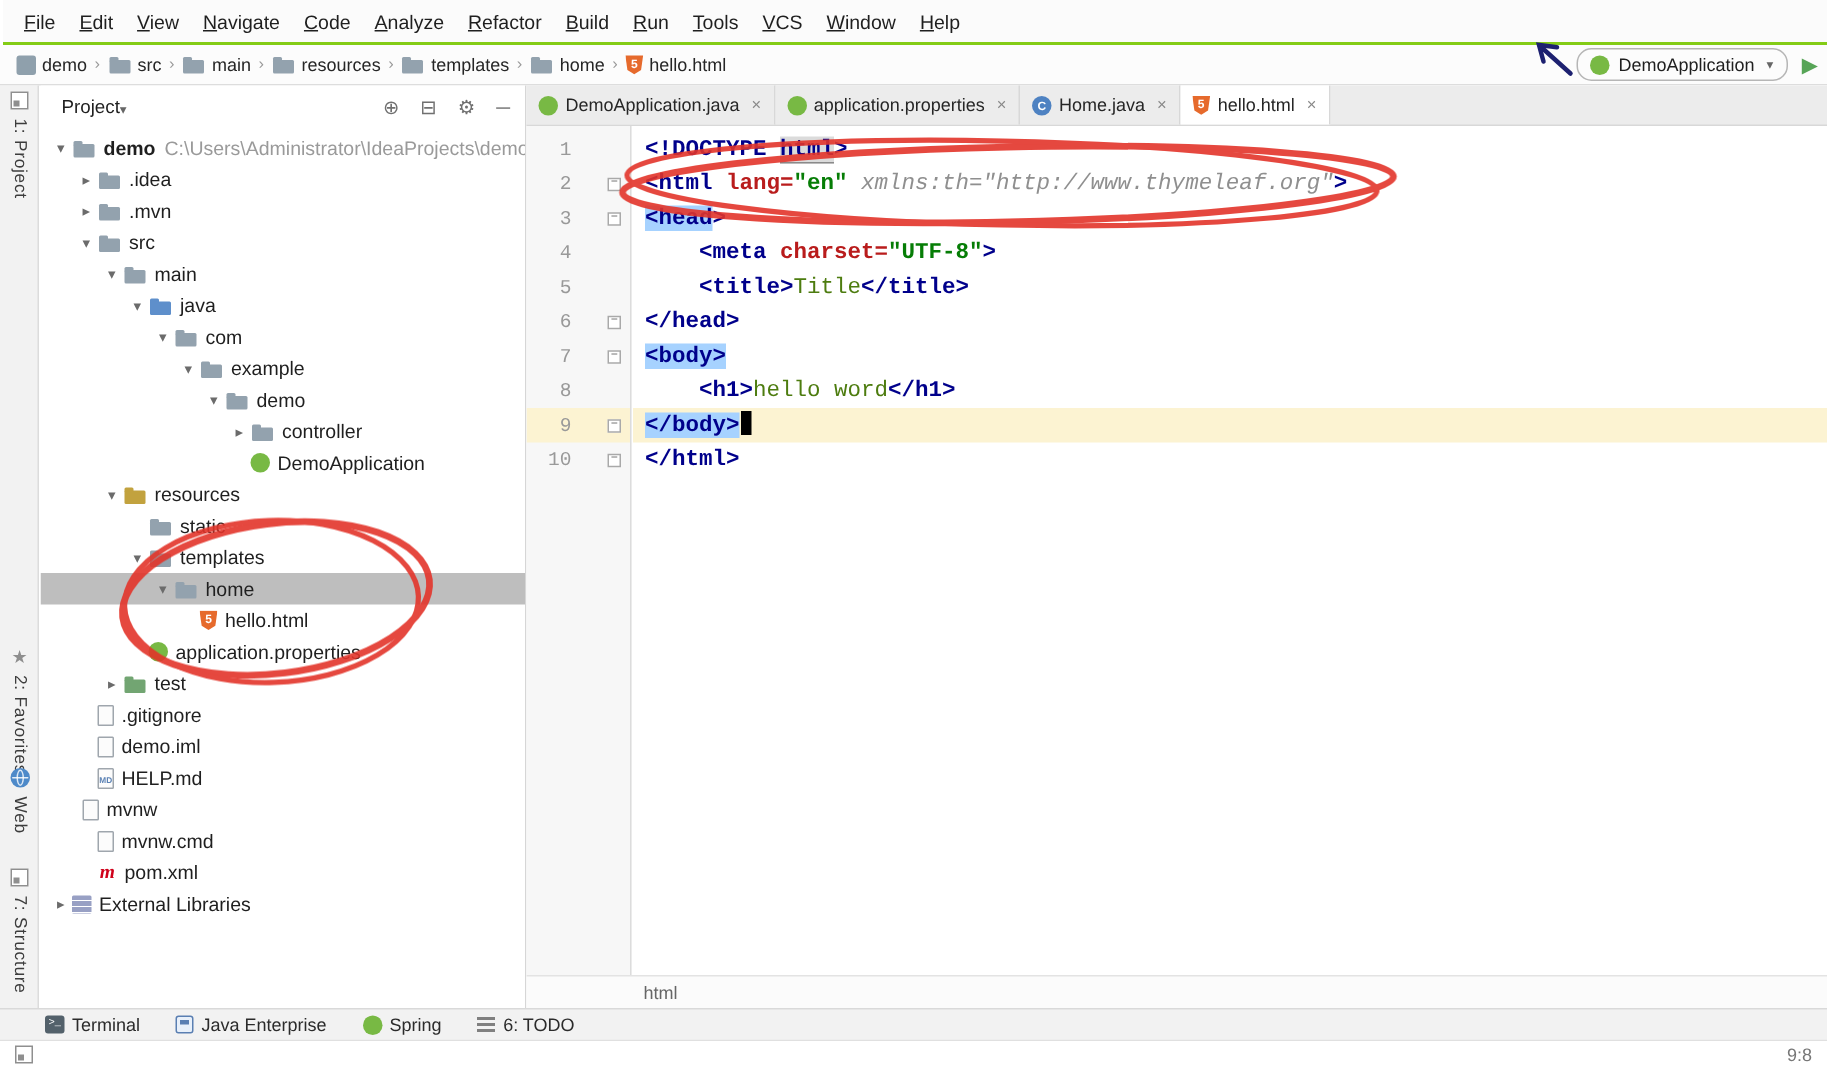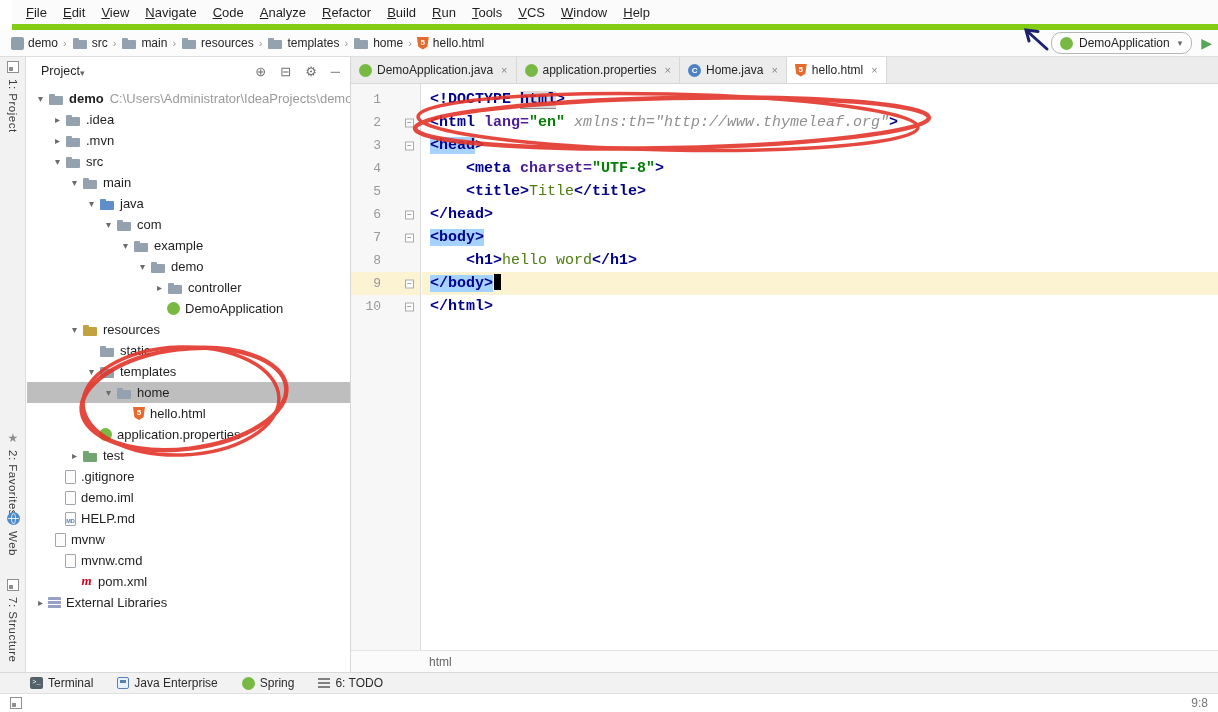--- a/index.html
+++ b/index.html
@@ -1,20 +1,20 @@
 <!DOCTYPE html>
 <html><head>
 <meta charset="utf-8">
 <style>
   *{margin:0;padding:0;box-sizing:border-box}
   html,body{width:1218px;height:712px}
   body{position:relative;font-family:"Liberation Sans",sans-serif;background:#fff;color:#1f1f1f;overflow:hidden;font-size:13px}
 
   
-  .menu-bar{position:absolute;top:0;left:12px;right:0;height:30px;display:flex;align-items:center;padding-left:6px;background:#FBFBFB;border-bottom:6px solid #84cc16}
+  .menu-bar{position:absolute;top:0;left:2px;right:0;height:30px;display:flex;align-items:center;padding-left:6px;background:#FBFBFB;border-bottom:2px solid #84cc16}
   .menu-item{display:inline-block;padding:4px 8px;font-size:13px;color:#1f1f1f;cursor:default}
   .menu-item::first-letter{text-decoration:underline}
 
   
   .nav-bar{position:absolute;top:30px;left:0;right:0;height:27px;display:flex;align-items:center;padding:0 4px 0 8px;background:#FCFCFC;border-bottom:1px solid #DDD}
   .crumbs{display:flex;align-items:center;gap:1px;font-size:12px;color:#262626;flex:1;min-width:0;overflow:hidden}
   .crumb{display:flex;align-items:center;gap:4px;padding:2px 3px}
   .crumb-sep{color:#9a9a9a;font-size:11px;padding:0 1px}
   .nav-right{display:flex;align-items:center;gap:9px;margin-left:auto;padding-right:2px}
   .run-combo{display:flex;align-items:center;gap:6px;height:22px;padding:0 9px 0 8px;border:1px solid #B6B6B6;border-radius:10px;background:#FCFCFC;font-size:12px}
@@ -59,21 +59,21 @@
   .code-area{position:absolute;top:27px;bottom:22px;left:0;right:0;overflow:hidden;font-family:"Liberation Mono","DejaVu Sans Mono",monospace;font-size:15px}
   .gutter{position:absolute;top:0;bottom:0;left:0;width:70px;background:#F7F7F7;border-right:1px solid #DCDCDC;padding-top:4px}
   .code{position:absolute;top:0;bottom:0;left:71px;right:0;padding-top:4px}
   .gut-row{height:23px;display:flex;align-items:center}
   .gut-num{width:30px;text-align:right;color:#999;font-size:13px}
   .gut-fold{flex:1;position:relative;height:100%}
   .fold-box{position:absolute;left:24px;top:50%;transform:translateY(-50%);width:9px;height:9px;border:1px solid #A9A9A9;background:#fff;color:#666;font-size:8px;line-height:6px;text-align:center;cursor:default}
   .code-row{height:23px;white-space:pre;padding-left:8px;line-height:23px;color:#000}
   .current{background:#FCF3D2}
   .tk-tag{color:#00008B;font-weight:bold}
-  .tk-attr{color:#4c1d95;font-weight:bold}
+  .tk-attr{color:#b91c1c;font-weight:bold}
   .tk-val{color:#067D06;font-weight:bold}
   .tk-ns{color:#8F8F8F;font-style:italic}
   .tk-text{color:#4d7c0f}
   .sel{background:#A6D2FF}
   .dochl{background:#DBDBDB;border-bottom:1px solid #8a8a8a}
   .caret{display:inline-block;width:7px;height:16px;background:#000;vertical-align:-3px;margin-left:1px}
   .editor-crumbs{position:absolute;left:0;right:0;bottom:0;height:22px;background:#FBFBFB;border-top:1px solid #E3E3E3;display:flex;align-items:center;padding-left:78px;font-size:12px;color:#666}
 
   
   .bottom-toolbar{position:absolute;left:0;right:0;bottom:19px;height:21px;background:#F2F2F2;border-top:1px solid #D9D9D9;display:flex;align-items:center;gap:24px;padding-left:30px;font-size:12px;color:#2b2b2b}
@@ -323,21 +323,21 @@
         <div class="tree-row" style="padding-left: 13px;">
           <span class="tree-chevron"></span>
           <span class="ic ic-file"></span>
           <span class="tree-label">mvnw</span>
         </div>
         <div class="tree-row" style="padding-left: 23px;">
           <span class="tree-chevron"></span>
           <span class="ic ic-file"></span>
           <span class="tree-label">mvnw.cmd</span>
         </div>
-        <div class="tree-row" style="padding-left: 38px;">
+        <div class="tree-row" style="padding-left: 23px;">
           <span class="tree-chevron"></span>
           <span class="ic ic-maven"></span>
           <span class="tree-label">pom.xml</span>
         </div>
         <div class="tree-row" style="padding-left: 6px;">
           <span class="tree-chevron">▸</span>
           <span class="ic ic-lib"></span>
           <span class="tree-label">External Libraries</span>
         </div>
       </div>

